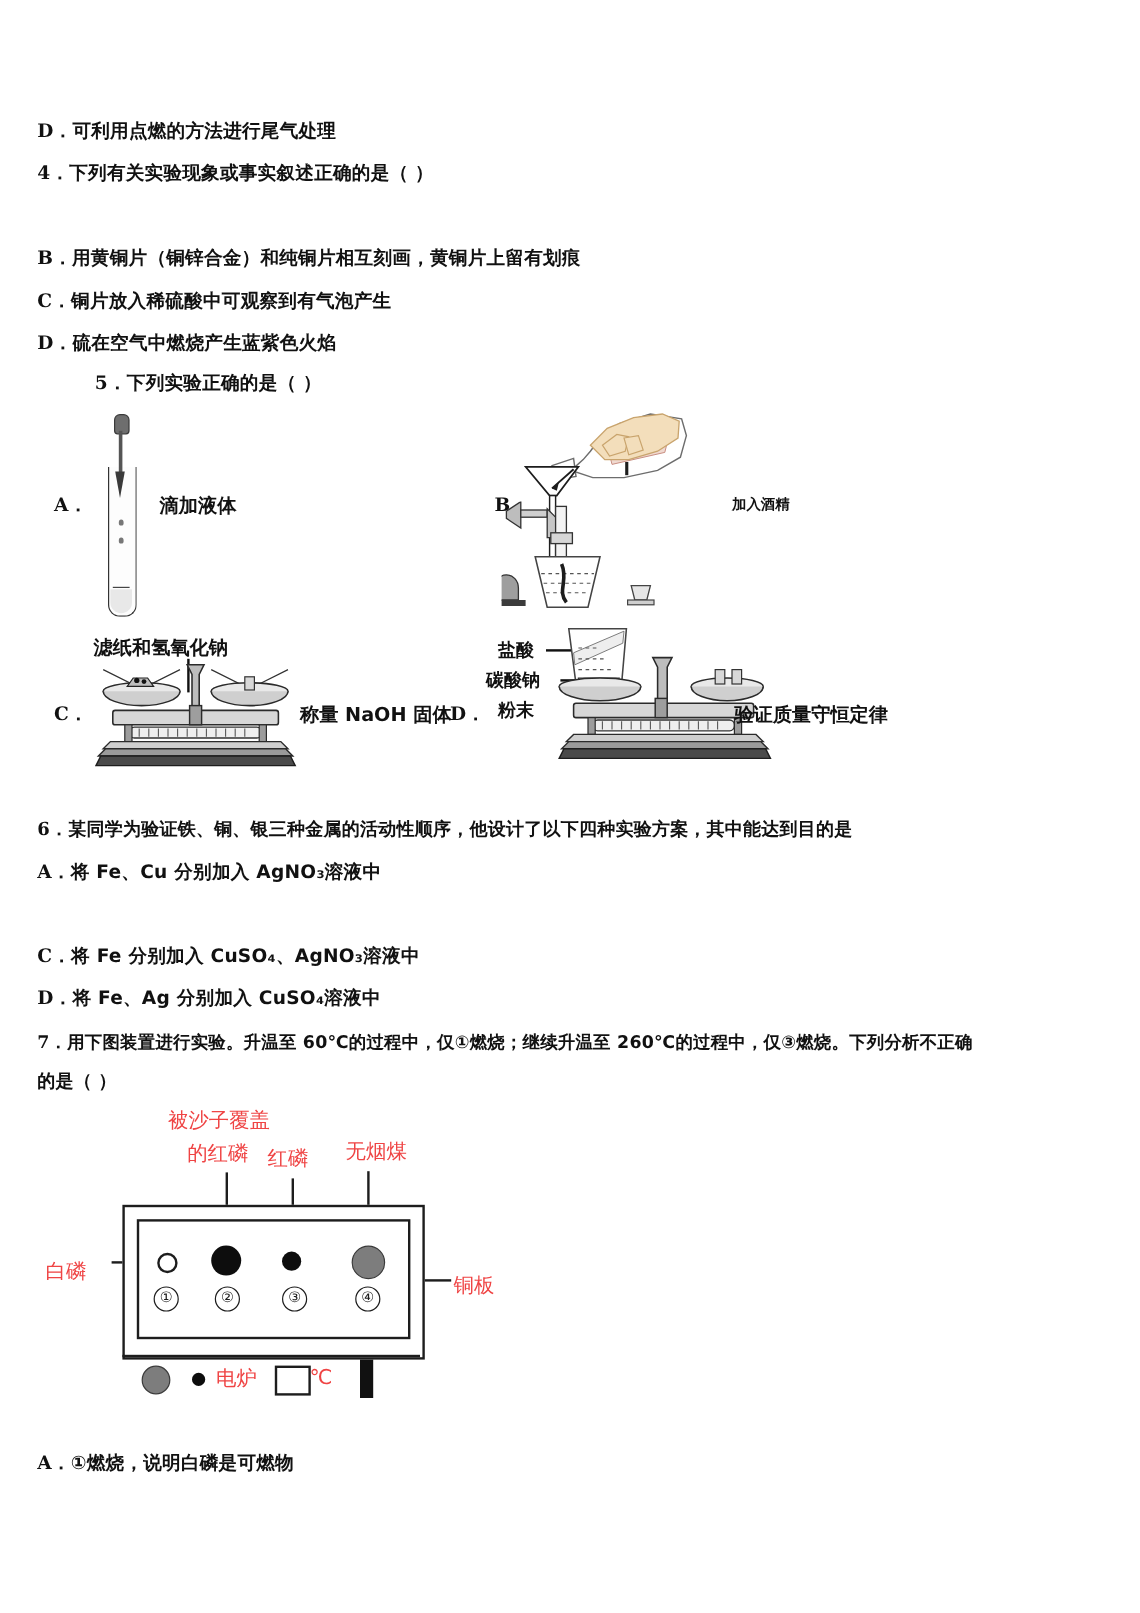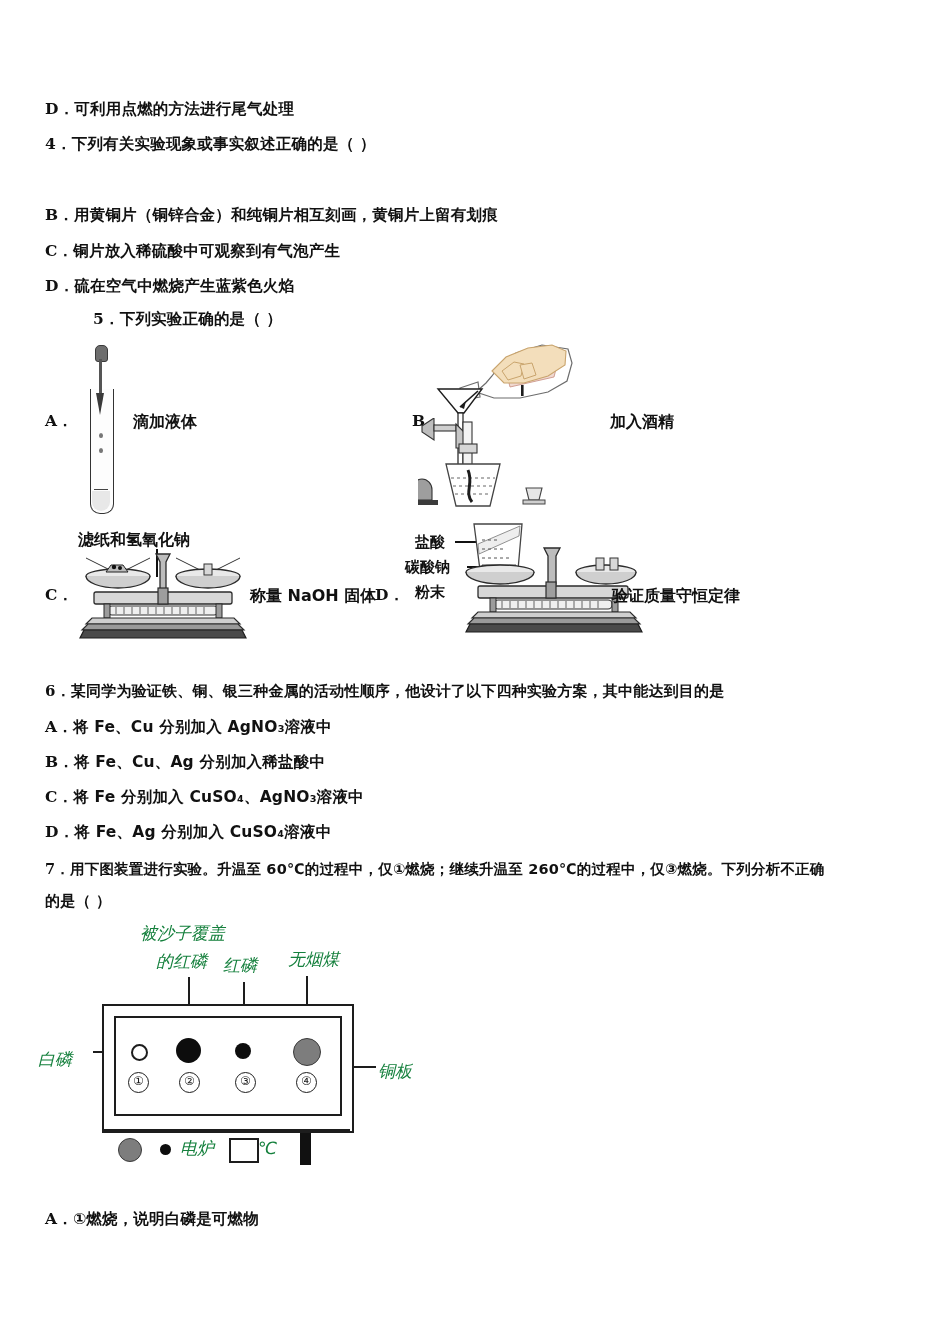--- a/index.html
+++ b/index.html
@@ -15,21 +15,21 @@
     color: #111111;
     overflow: hidden;
   }
   .page {
     position: absolute;
     left: 0; top: 0;
     width: 950px; height: 1344px;
   }
   .line {
     position: absolute;
-    left: 45px;
+    left: 31px;
     font-size: 15.5px;
     line-height: 22px;
     letter-spacing: 0.2px;
     white-space: nowrap;
     font-weight: 700;
   }
   .opt-letter {
     display: inline-block;
     min-width: 24px;
     font-family: "DejaVu Serif", "Liberation Serif", serif;
@@ -123,23 +123,22 @@
     color:#1d1d1d;
   }
   .lead-v { position:absolute; width:2.2px; background:#1d1d1d; }
   .lead-h { position:absolute; height:2.2px; background:#1d1d1d; }
   .cu-box-sm { position:absolute; border:2.2px solid #1d1d1d; background:#fff; }
   .cu-bar { position:absolute; background:#111; }
   .fig-label {
     position:absolute;
     font-family:"DejaVu Sans","Liberation Sans",sans-serif;
     font-size:17px;
-    color:#15803d;
+    color:#ef4444;
     white-space:nowrap;
-    font-style:italic;
   }
 </style>
 </head>
 <body>
 
 <div class="page">
 
   <div class="line" style="top:98px;">
     <span class="opt-letter">D．</span><span class="cn">可利用点燃的方法进行尾气处理</span>
   </div>
@@ -222,21 +221,21 @@
       <line x1="37" y1="76" x2="73" y2="76" stroke="#555" stroke-width="0.9" stroke-dasharray="3 3"></line>
       <path d="M50,52 C56,66 46,74 54,84" stroke="#1d1d1d" stroke-width="3" fill="none"></path>
 
       <path d="M-6,72 a10,11 0 0 1 20,0 l0,10 l-20,0 Z" fill="#9e9e9e" stroke="#333" stroke-width="1.1"></path>
       <rect x="-12" y="82" width="32" height="5" fill="#3b3b3b"></rect>
 
       <path d="M108,70 l16,0 l-3,12 l-10,0 Z" fill="#e6e6e6" stroke="#444" stroke-width="1.1"></path>
       <rect x="105" y="82" width="22" height="4" fill="#cfcfcf" stroke="#444" stroke-width="1"></rect>
     </svg>
   </div>
-  <div class="label-text" style="left:610px; top:412px; font-size:16px;">加入酒精</div>
+  <div class="label-text" style="left:610px; top:412px; font-size:12px;">加入酒精</div>
 
   <div class="label-text" style="left:78px; top:530px; font-size:16px;">滤纸和氢氧化钠</div>
   <div class="leader" style="left:156px; top:549px; width:1.8px; height:28px;"></div>
 
   <div class="fig-area" style="left:45px; top:584px;">
     <span class="line" style="position:static; left:auto;">C．</span>
   </div>
   <div class="fig-area" style="left:78px; top:552px; width:170px; height:90px;">
     <svg width="170" height="90" viewBox="0 0 170 90">
 
@@ -344,23 +343,20 @@
     </svg>
   </div>
   <div class="label-text" style="left:612px; top:586px; font-size:16px;">验证质量守恒定律</div>
 
   <div class="line" style="top:680px; font-size:15px;">
     <span class="qnum">6．</span><span class="cn">某同学为验证铁、铜、银三种金属的活动性顺序，他设计了以下四种实验方案，其中能达到目的是</span>
   </div>
   <div class="line" style="top:716px;">
     <span class="opt-letter">A．</span><span class="cn">将 Fe、Cu 分别加入 AgNO₃溶液中</span>
   </div>
-  <div class="line" style="top:751px;">
-    <span class="opt-letter">B．</span><span class="cn">将 Fe、Cu、Ag 分别加入稀盐酸中</span>
-  </div>
   <div class="line" style="top:786px;">
     <span class="opt-letter">C．</span><span class="cn">将 Fe 分别加入 CuSO₄、AgNO₃溶液中</span>
   </div>
   <div class="line" style="top:821px;">
     <span class="opt-letter">D．</span><span class="cn">将 Fe、Ag 分别加入 CuSO₄溶液中</span>
   </div>
 
   <div class="line" style="top:858px; font-size:14.5px;">
     <span class="qnum">7．</span><span class="cn">用下图装置进行实验。升温至 60℃的过程中，仅①燃烧；继续升温至 260℃的过程中，仅③燃烧。下列分析不正确</span>
   </div>

